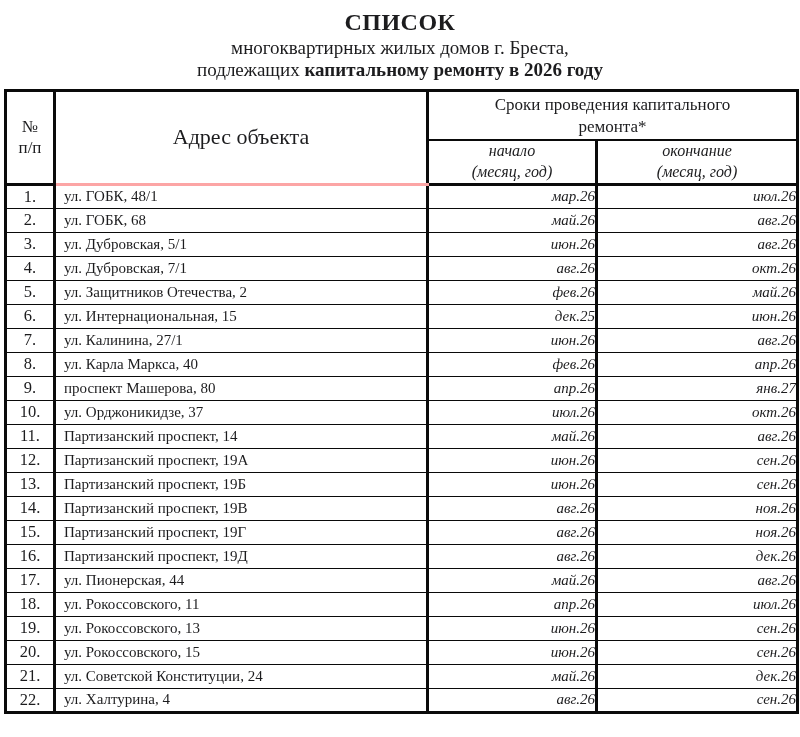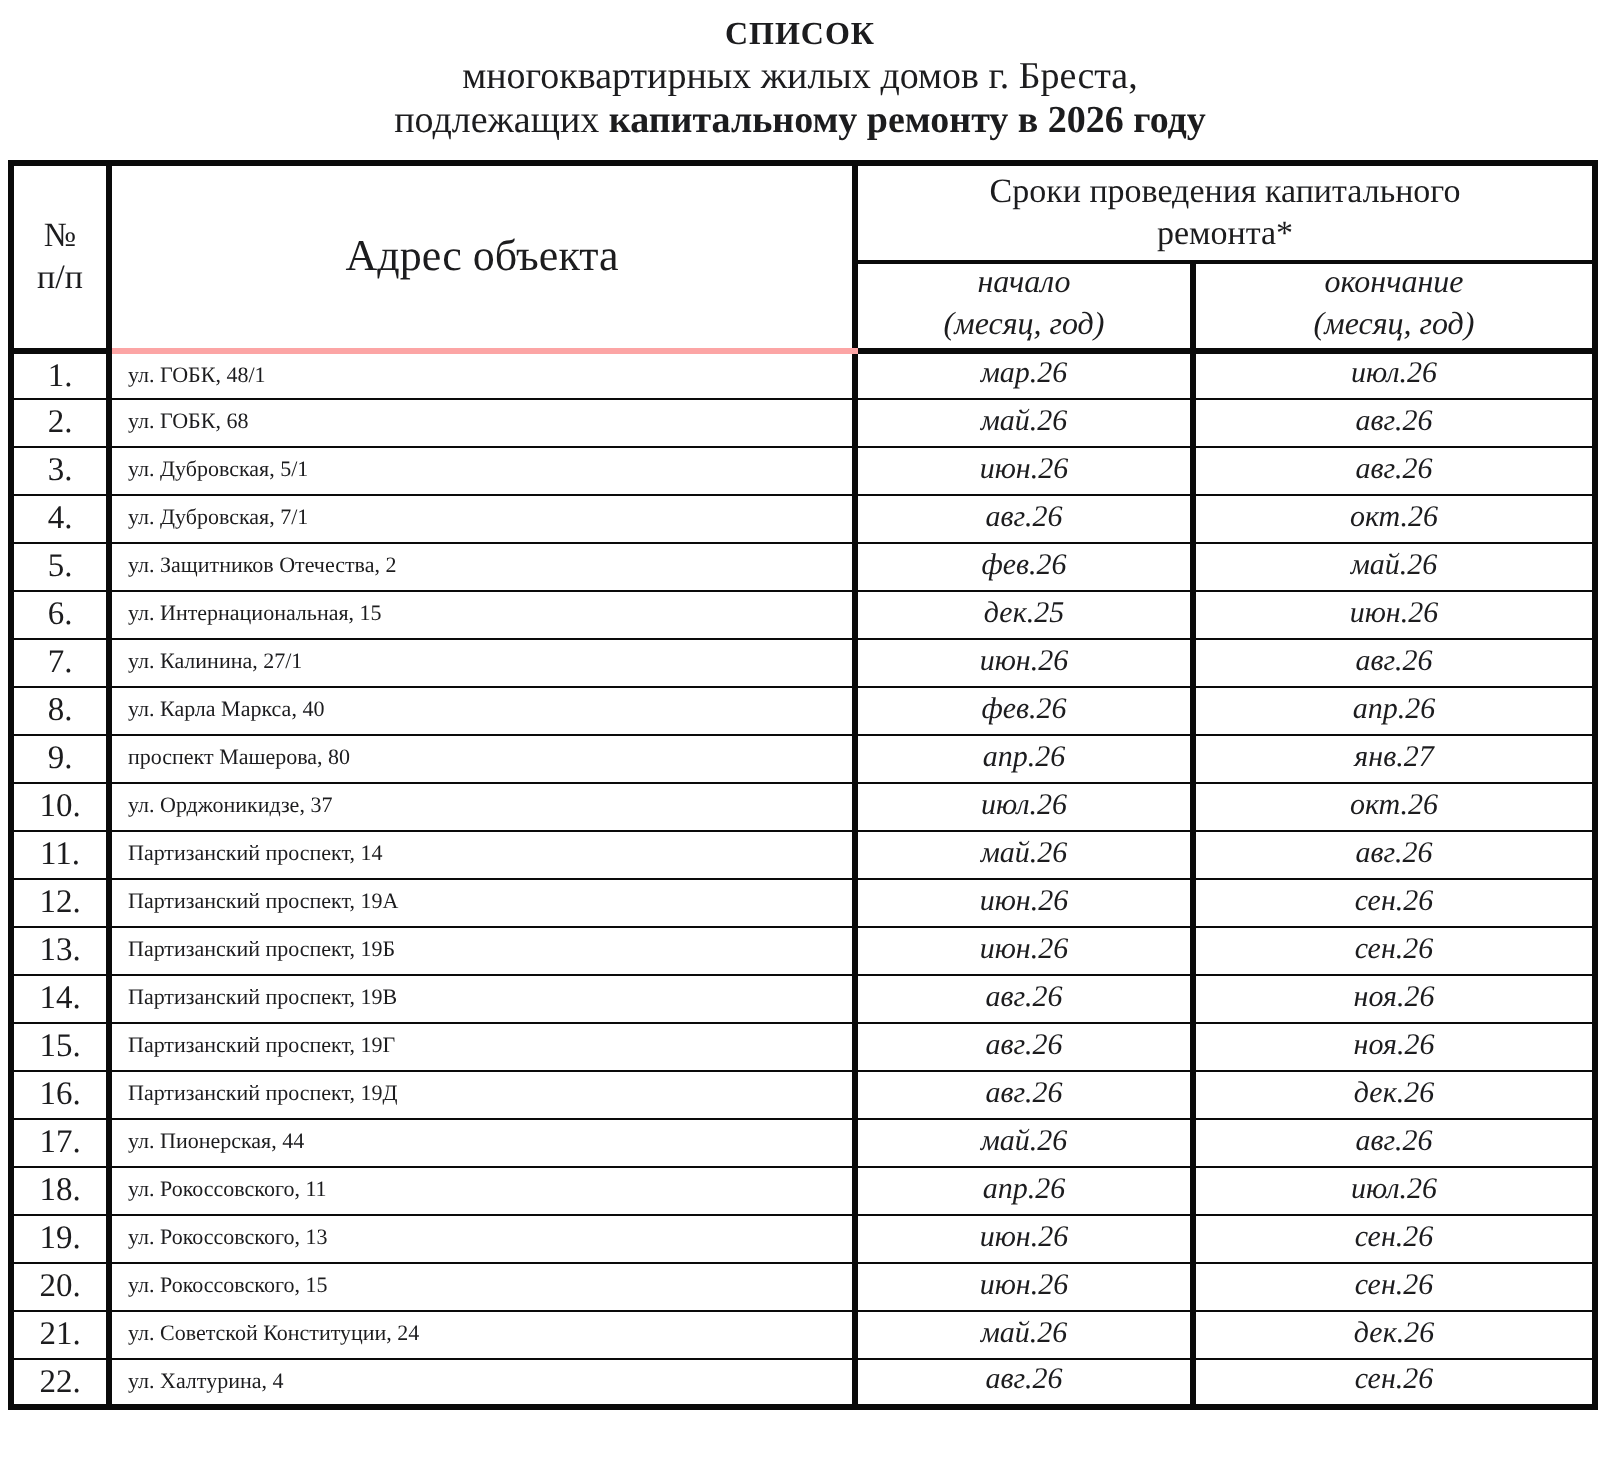--- a/index.html
+++ b/index.html
@@ -16,21 +16,21 @@
     background: #ffffff;
     overflow: hidden;
   }
   
   .title-block {
     text-align: center;
     padding-top: 9px;
     line-height: 1.16;
   }
   .title-line1 {
-    font-size: 16px;
+    font-size: 24px;
     font-weight: bold;
     letter-spacing: 0.5px;
   }
   .title-line2, .title-line3 {
     font-size: 19px;
     font-weight: normal;
   }
   .title-line3 .bold-part { font-weight: bold; }
   
   table.repair-table {
@@ -82,25 +82,25 @@
     line-height: 1.3;
     border-bottom: 3px solid #0a0a0a;
   }
   tbody td { height: 24px; }
   .td-num {
     text-align: center;
     font-size: 16.5px;
   }
   .td-addr {
     text-align: left;
-    font-size: 11px;
+    font-size: 15px;
     padding-left: 8px;
   }
   .td-date {
-    text-align: center;
+    text-align: right;
     font-style: italic;
     font-size: 15px;
   }
 </style>
 </head>
 <body>
 
 <div class="page">
 
   <div class="title-block">

